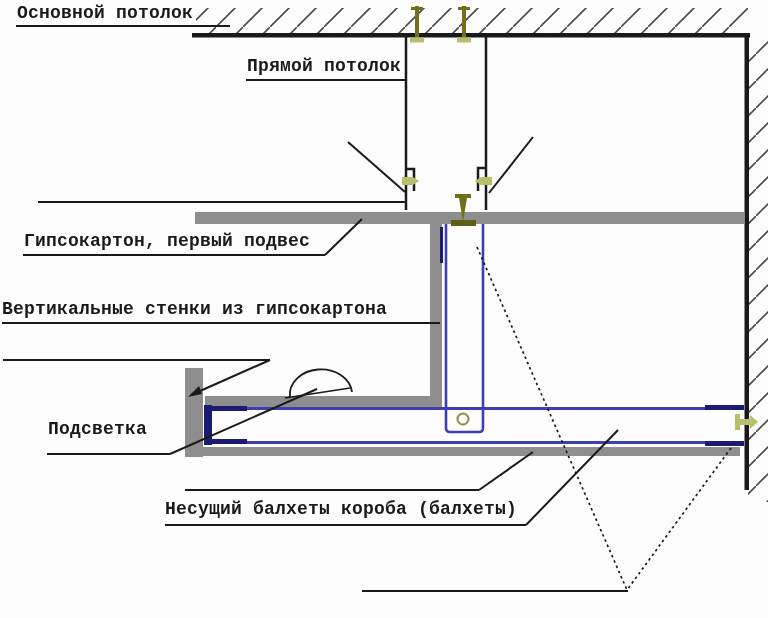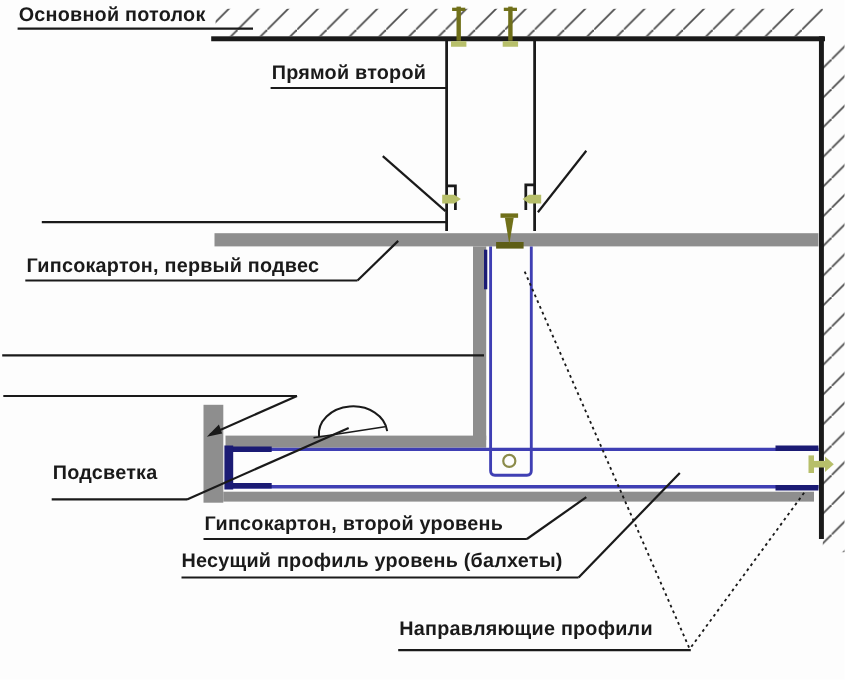--- a/index.html
+++ b/index.html
@@ -3,21 +3,21 @@
 <meta charset="utf-8">
 <style>
   :root{
     --ink:#1a1a1a; --gray:#8e8e8e; --blue:#3f3fb4; --navy:#1b1b74;
     --olive:#70701a; --olive-light:#b7bf6a; --olive-dark:#5e5e16;
     --hatch:#4a4a4a; --bg:#fdfdfd;
   }
   html,body{margin:0;padding:0;background:#fff;}
   .stage{
     position:relative;width:768px;height:618px;background:var(--bg);
-    font-family:Liberation Sans, sans-serif;overflow:hidden;
+    font-family:Liberation Mono, monospace;overflow:hidden;
   }
   .stage svg{position:absolute;left:0;top:0;}
   .lbl{
     position:absolute;color:var(--ink);font-size:18px;font-weight:bold;
     letter-spacing:0.2px;white-space:nowrap;line-height:1.1;
   }
 </style>
 </head>
 <body>
 
@@ -115,20 +115,19 @@
       <line x1="533" y1="137" x2="489" y2="193"></line>
     </g>
     <polygon points="188,397 202,394 199,386" fill="var(--ink)"></polygon>
     <g stroke="var(--ink)" stroke-width="1.7" stroke-dasharray="2.5 3.2" fill="none">
       <line x1="477" y1="247" x2="627" y2="590"></line>
       <line x1="731" y1="448" x2="627" y2="590"></line>
     </g>
   </svg>
 
   <div class="lbl" style="left:17px;top:4px">Основной потолок</div>
-  <div class="lbl" style="left:247px;top:57px">Прямой второй</div>
+  <div class="lbl" style="left:247px;top:57px">Прямой потолок</div>
   <div class="lbl" style="left:24px;top:232px">Гипсокартон, первый подвес</div>
+  <div class="lbl" style="left:2px;top:300px">Вертикальные стенки из гипсокартона</div>
   <div class="lbl" style="left:48px;top:420px">Подсветка</div>
-  <div class="lbl" style="left:186px;top:467px">Гипсокартон, второй уровень</div>
-  <div class="lbl" style="left:165px;top:500px">Несущий профиль уровень (балхеты)</div>
-  <div class="lbl" style="left:363px;top:562px">Направляющие профили</div>
+  <div class="lbl" style="left:165px;top:500px">Несущий балхеты короба (балхеты)</div>
 
 </div>
 
 </body></html>

